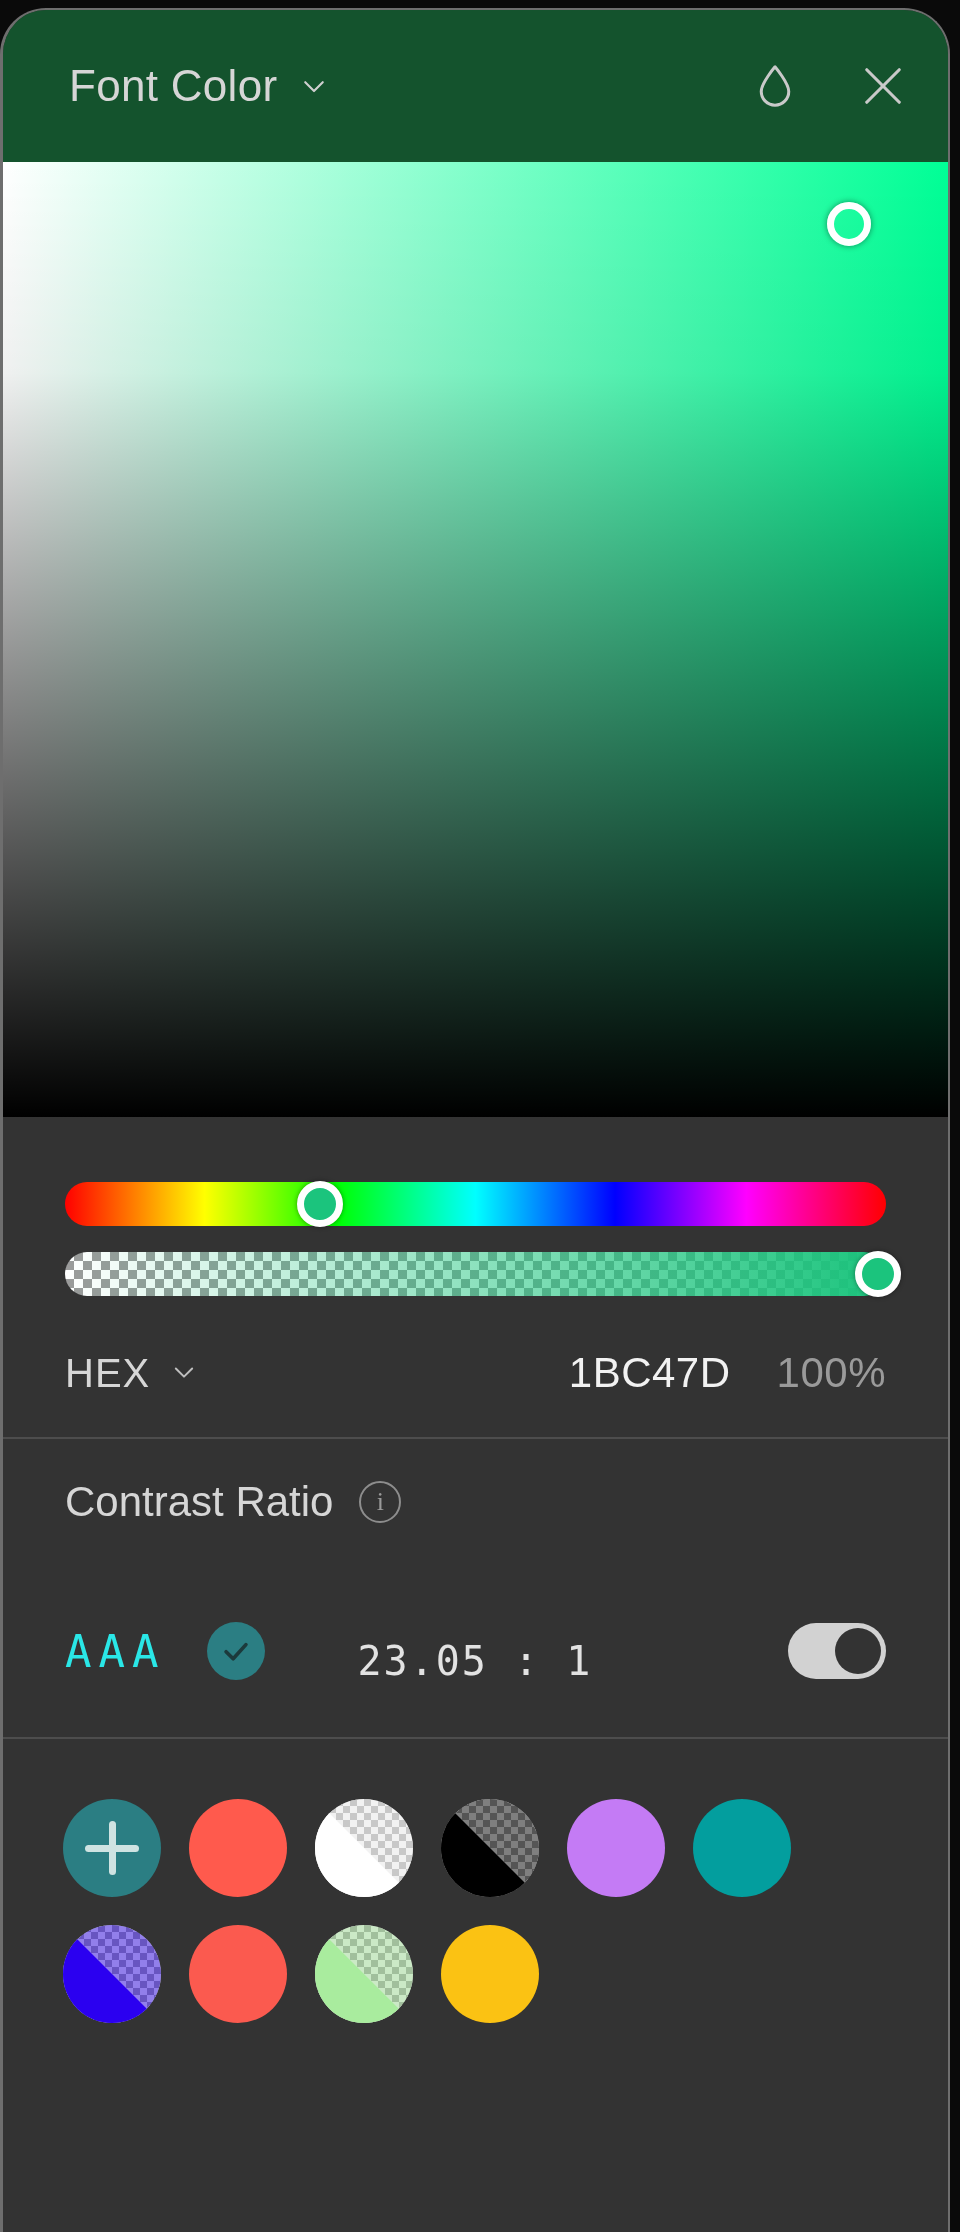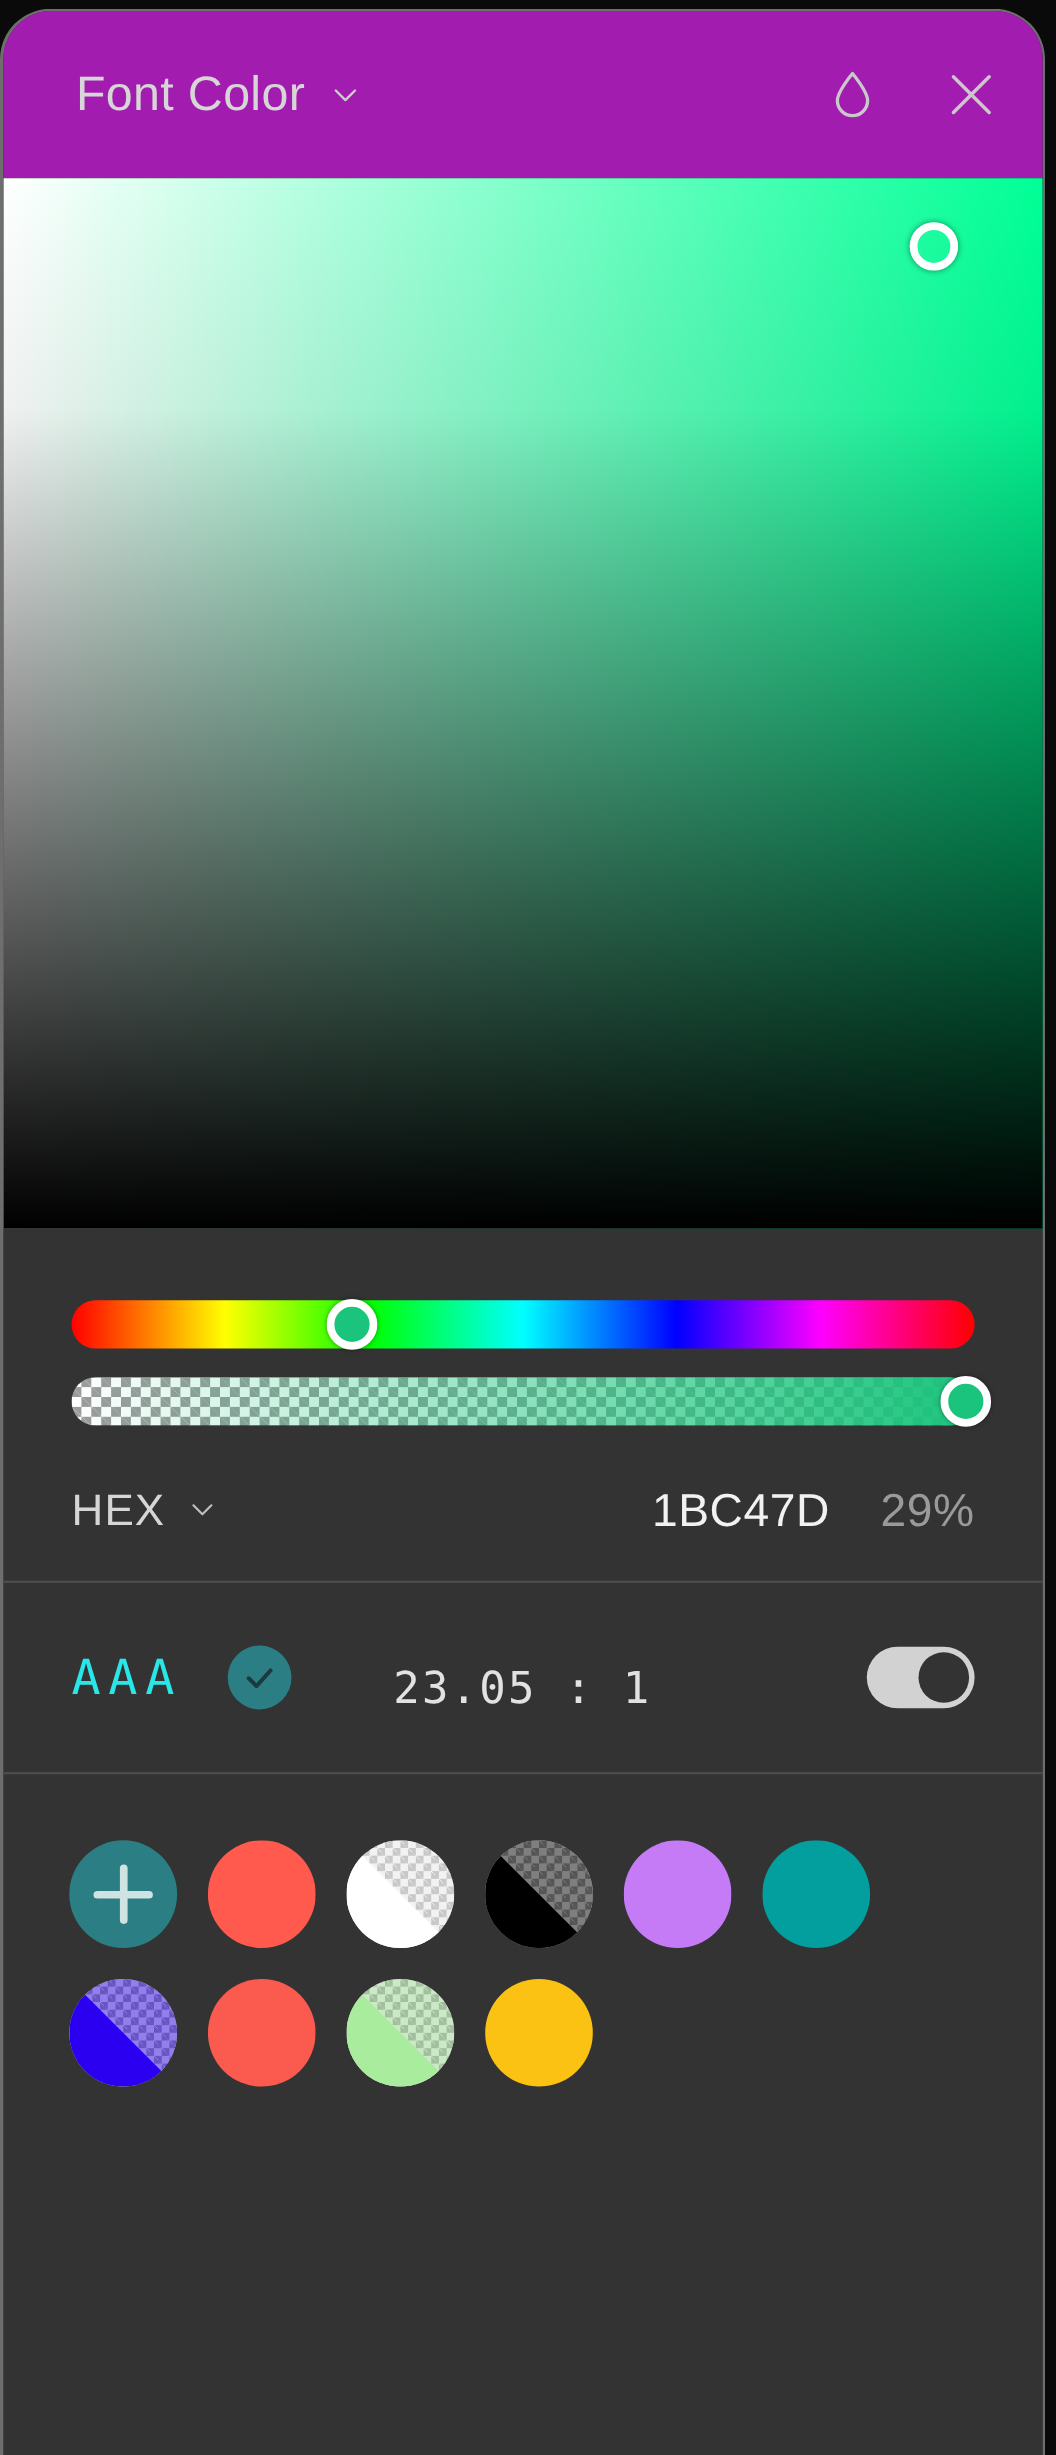--- a/index.html
+++ b/index.html
@@ -29,21 +29,21 @@
     border-top-right-radius: 46px;
     border-bottom: none;
     box-sizing: border-box;
     overflow: hidden;
   }
 
   
   #header {
     position: relative;
     height: 152px;
-    background: #a21caf;
+    background: #14532d;
     display: flex;
     align-items: center;
     box-sizing: border-box;
     padding: 0 36px 0 66px;
   }
   #title-group {
     display: flex;
     align-items: center;
     gap: 22px;
     cursor: pointer;
@@ -391,27 +391,31 @@
     <div id="hex-mode">
       <span id="hex-mode-label">HEX</span>
       <span class="chev">
         <svg viewBox="0 0 24 24" width="28" height="28" fill="none" stroke="#bfbfbf" stroke-width="1.7" stroke-linecap="round" stroke-linejoin="round">
           <polyline points="5,9 12,16 19,9"></polyline>
         </svg>
       </span>
     </div>
     <div id="hex-values">
       <span id="hex-value">1BC47D</span>
-      <span id="alpha-value">29%</span>
+      <span id="alpha-value">100%</span>
     </div>
   </div>
 
   <div class="divider"></div>
 
   <div id="contrast-block">
+    <div id="contrast-head">
+      <span id="contrast-title">Contrast Ratio</span>
+      <span id="info-icon">i</span>
+    </div>
 
     <div id="contrast-row">
       <span id="aaa-label" style="color: rgb(42, 231, 231); text-align: center;">AAA</span>
       <span id="pass-badge" style="background: rgb(43, 126, 131);">
         <svg viewBox="0 0 24 24" width="34" height="34" fill="none" stroke="#1c3a3c" stroke-width="2.6" stroke-linecap="round" stroke-linejoin="round">
           <polyline points="5,12.5 10,17.5 19,7.5"></polyline>
         </svg>
       </span>
       <span id="ratio-value">23.05 : 1</span>
       <span id="contrast-toggle"></span>

